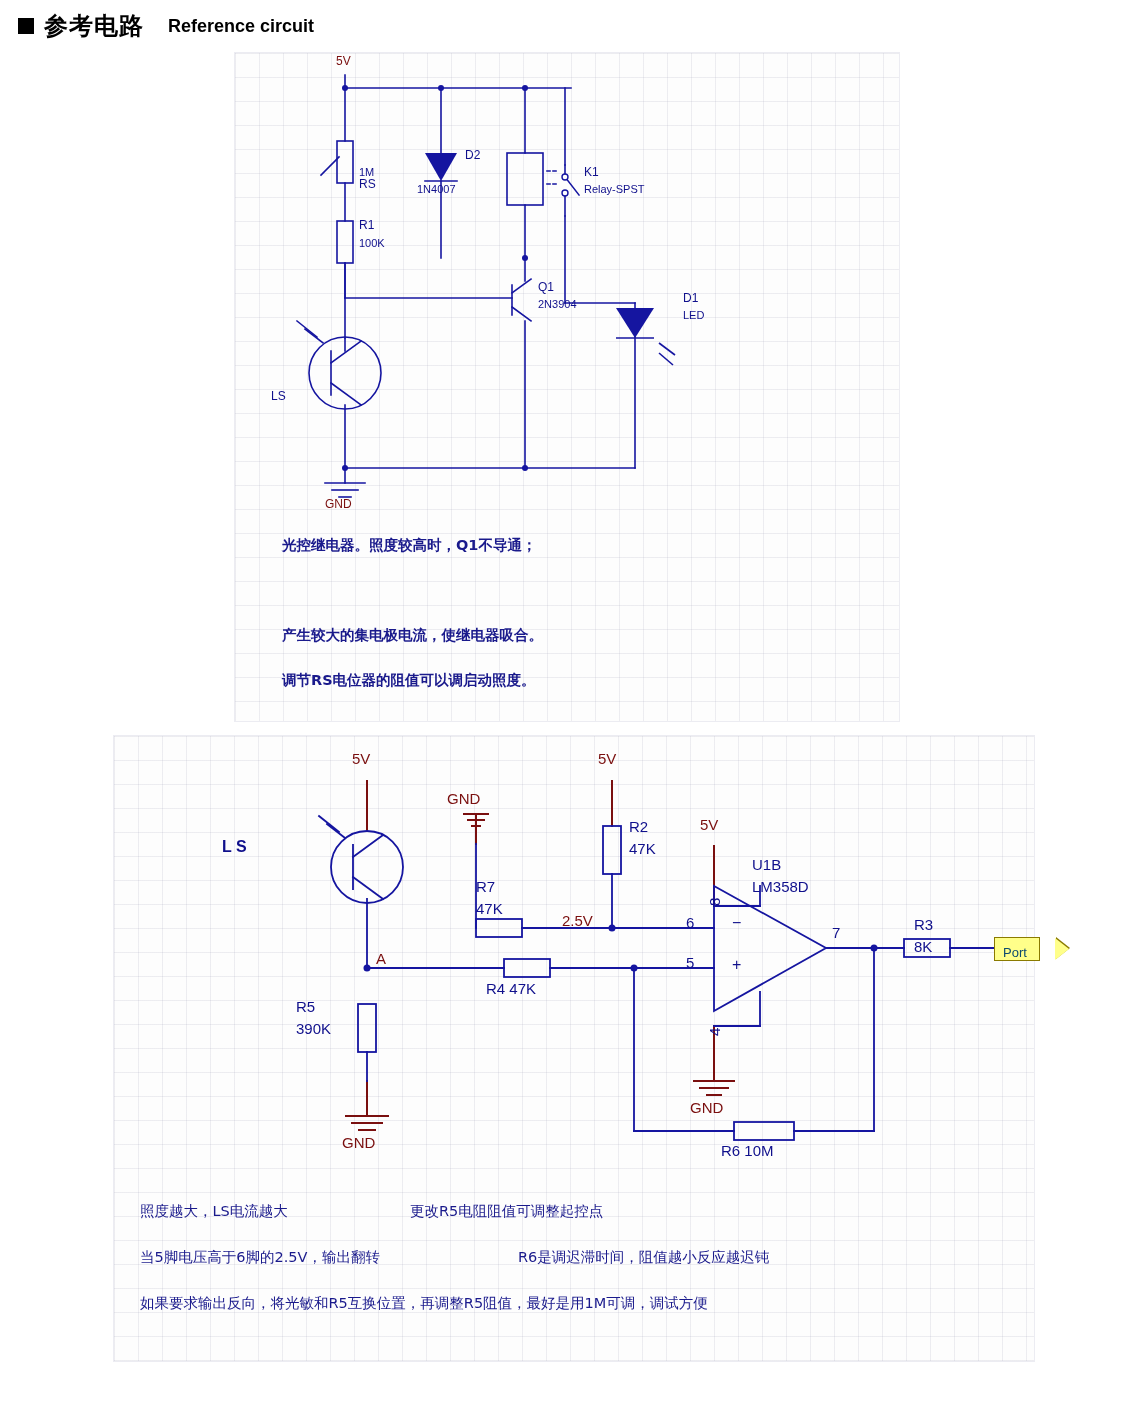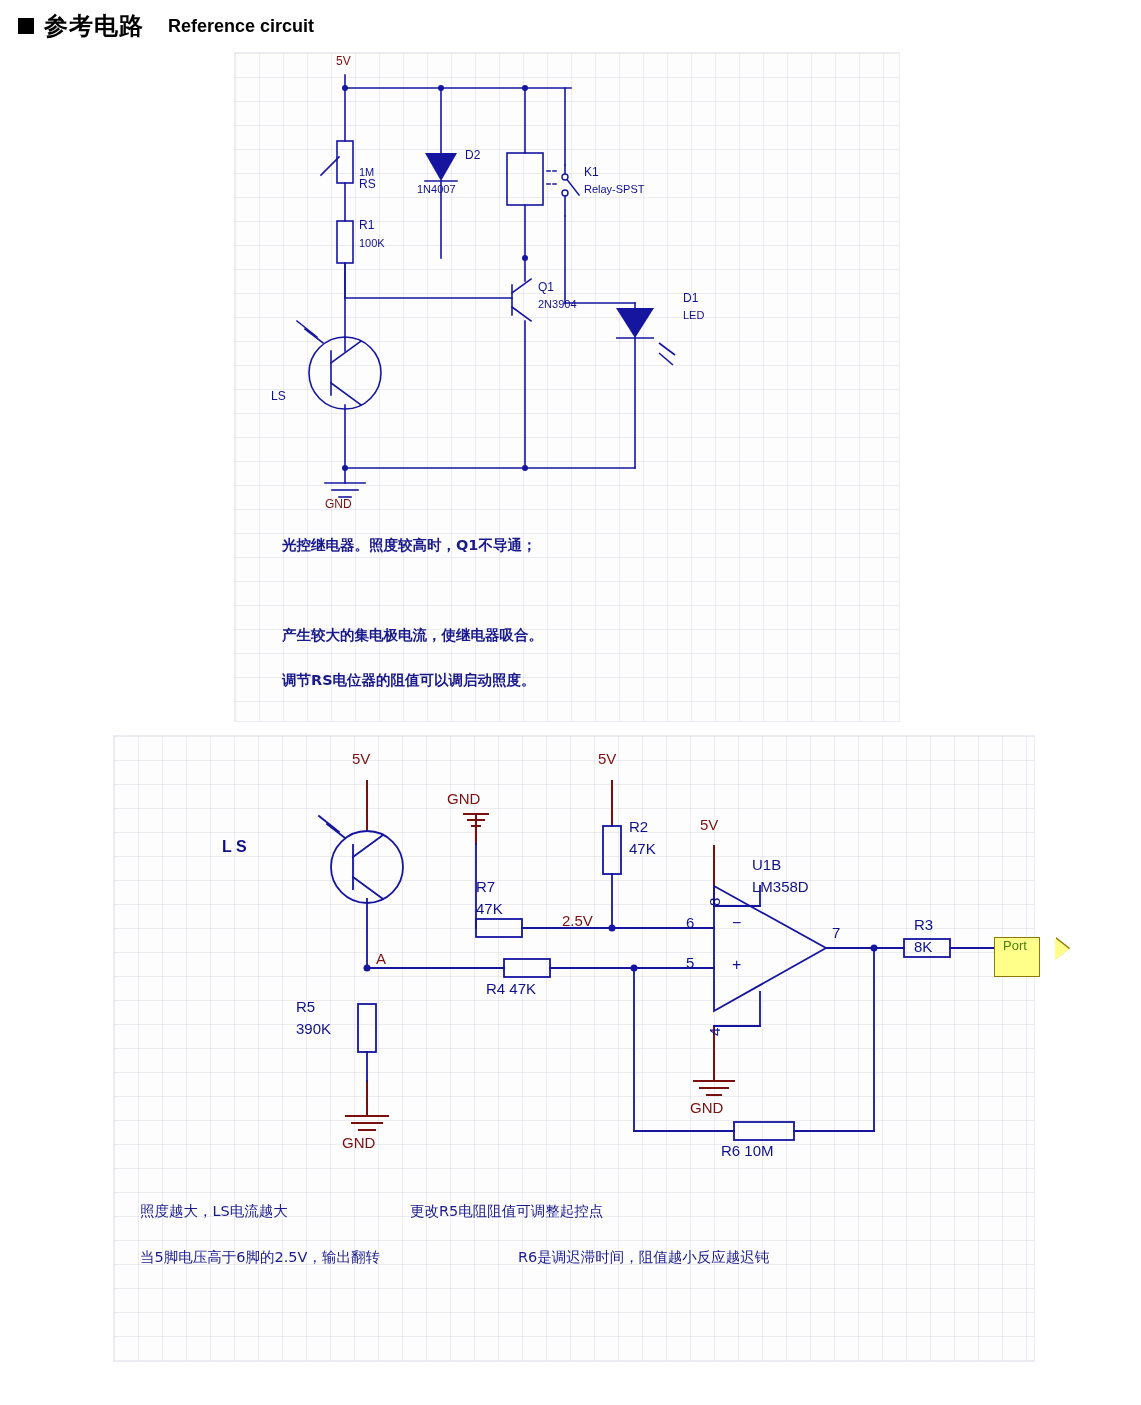--- a/index.html
+++ b/index.html
@@ -92,25 +92,25 @@
     white-space: nowrap;
   }
 
   
   .port-flag {
     position: absolute;
     height: 22px;
     background: #ffff8a;
     border: 1px solid #8a7a00;
     display: flex;
-    align-items: flex-start;
+    align-items: flex-end;
     justify-content: center;
-    padding: 0 12px 16px 8px;
+    padding: 0 12px 0 8px;
     font-size: 13px;
-    color: #4d7c0f;
+    color: #0c4a6e;
     font-family: "Liberation Sans", sans-serif;
   }
   .port-arrow {
     position: absolute;
     width: 0; height: 0;
     border-top: 11px solid transparent;
     border-bottom: 11px solid transparent;
     border-left: 14px solid #ffff8a;
   }
   .port-arrow-o {
@@ -370,13 +370,14 @@
   <div class="port-flag" style="left:880px; top:201px;">
     <span>Port</span>
   </div>
   <div class="port-arrow-o" style="left:942px; top:201px;"></div>
   <div class="port-arrow" style="left:941px; top:202px;"></div>
 
   <div class="note2" style="left:26px;  top:466px;">照度越大，LS电流越大</div>
   <div class="note2" style="left:296px; top:466px;">更改R5电阻阻值可调整起控点</div>
   <div class="note2" style="left:26px;  top:512px;">当5脚电压高于6脚的2.5V，输出翻转</div>
   <div class="note2" style="left:404px; top:512px;">R6是调迟滞时间，阻值越小反应越迟钝</div>
+  <div class="note2" style="left:26px;  top:558px;">如果要求输出反向，将光敏和R5互换位置，再调整R5阻值，最好是用1M可调，调试方便</div>
 </div>
 
 </body></html>

